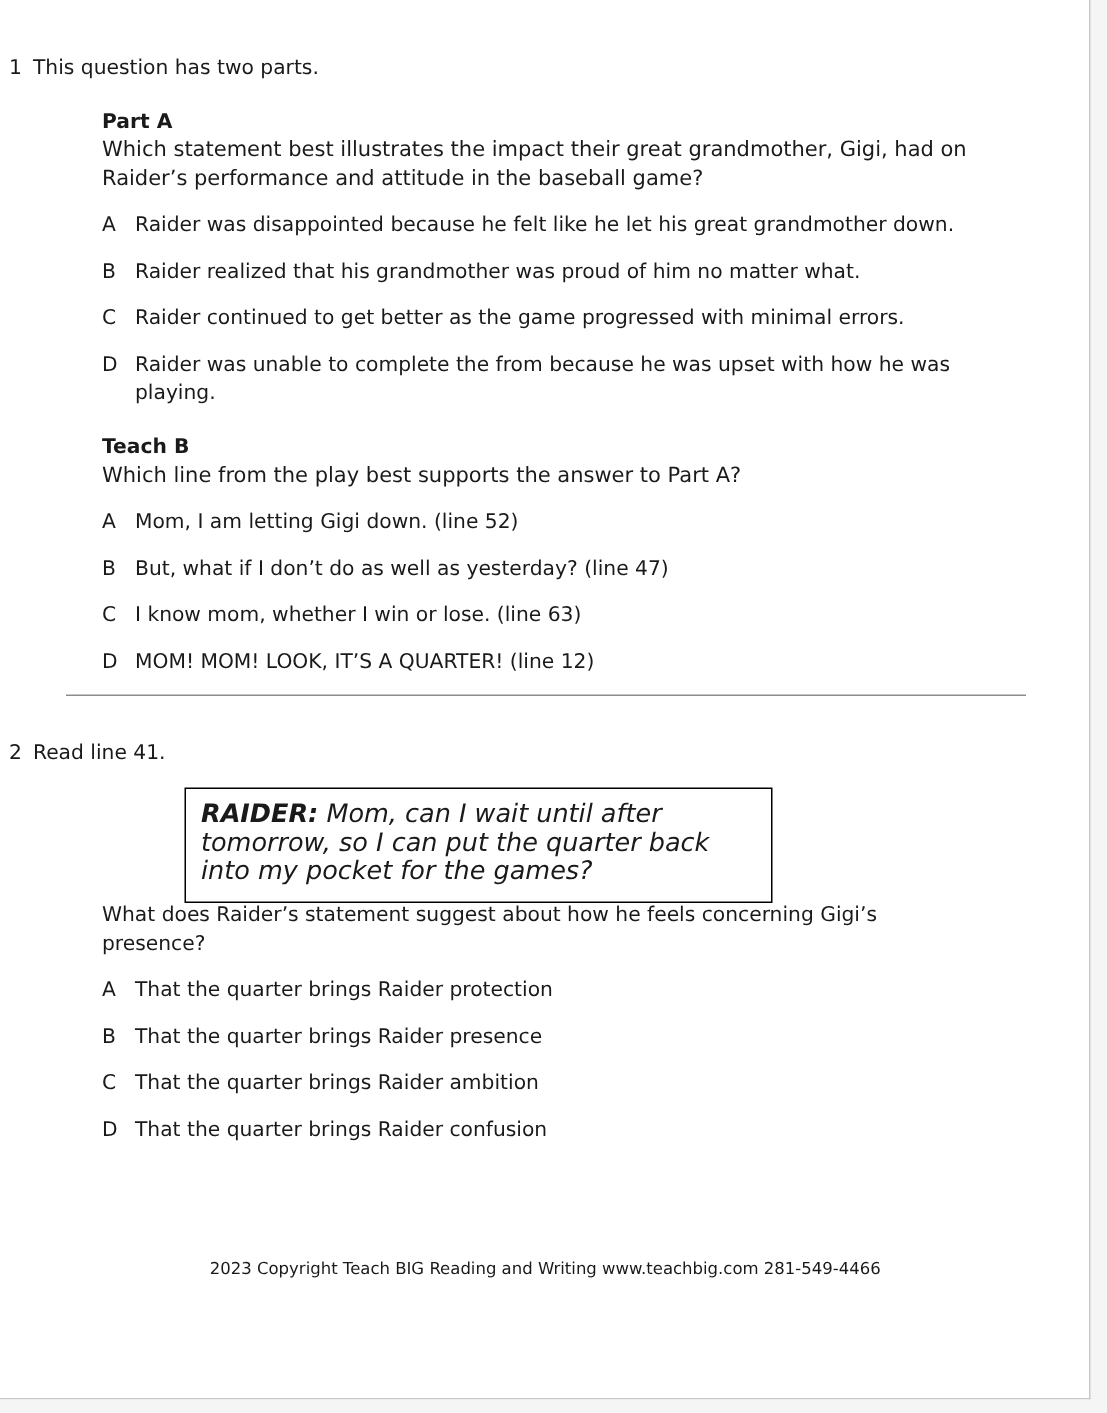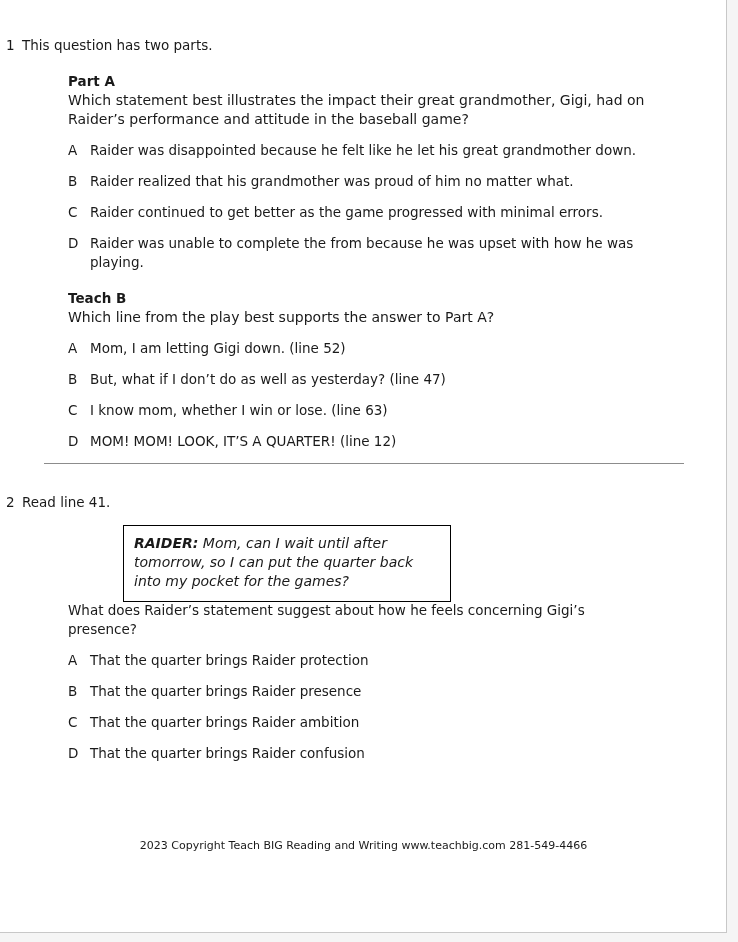--- a/index.html
+++ b/index.html
@@ -104,26 +104,26 @@
     left: 44px;
     width: 640px;
     height: 1px;
     background: #8c8c8c;
   }
 
   
   .quote-box {
     position: absolute;
     left: 123px;
-    width: 328px;
+    width: 392px;
     border: 1px solid #000000;
     box-sizing: border-box;
     padding: 8px 10px 10px 10px;
     font-style: italic;
-    font-size: 14px;
+    font-size: 17px;
     line-height: 19px;
     color: #1a1a1a;
   }
   .speaker {
     font-weight: bold;
     font-style: italic;
   }
 
   
   .footer {

